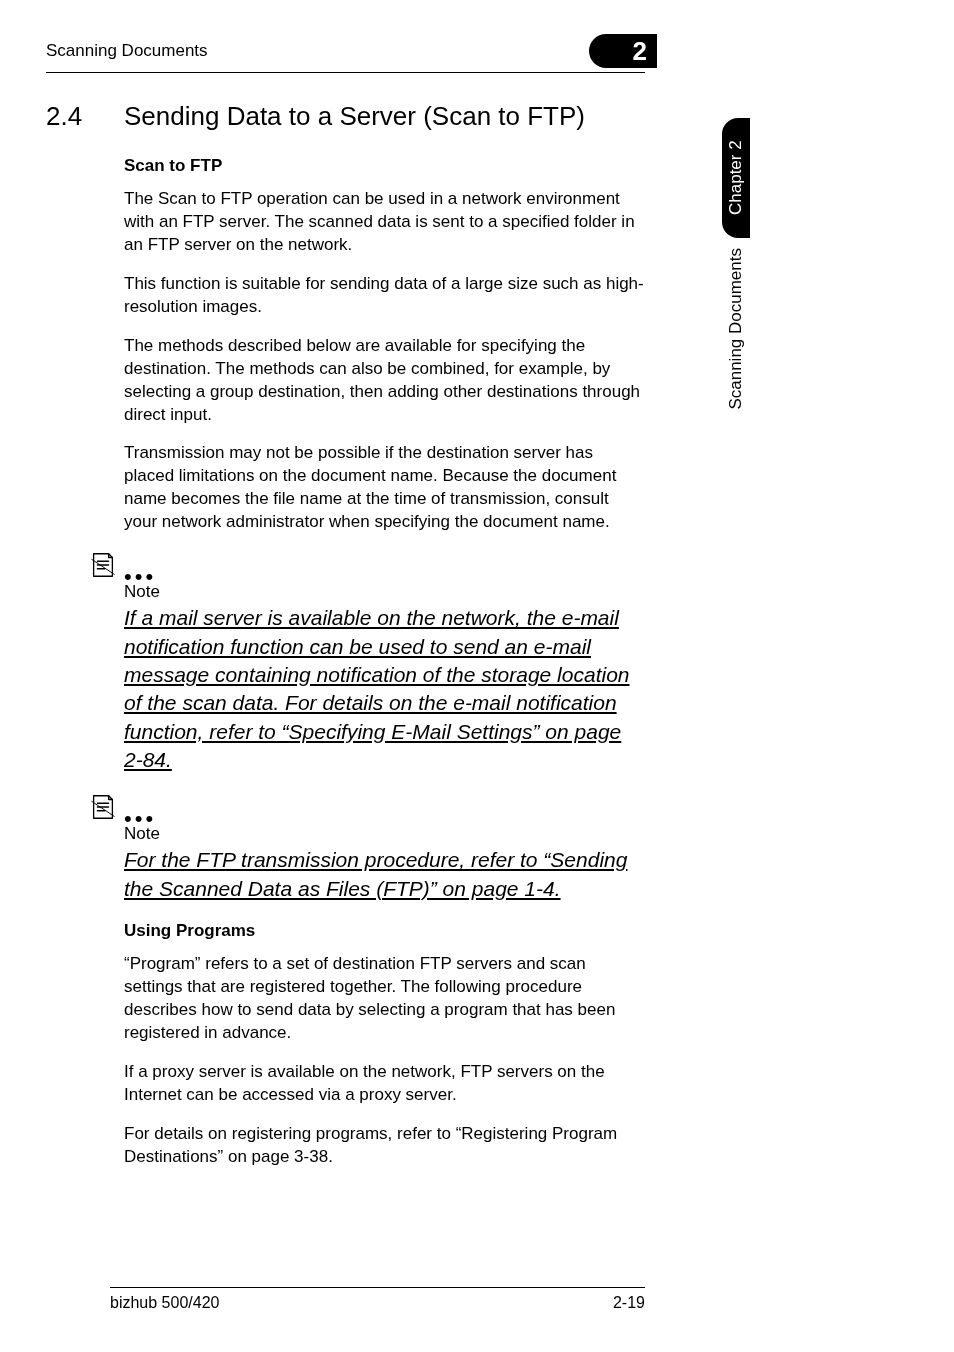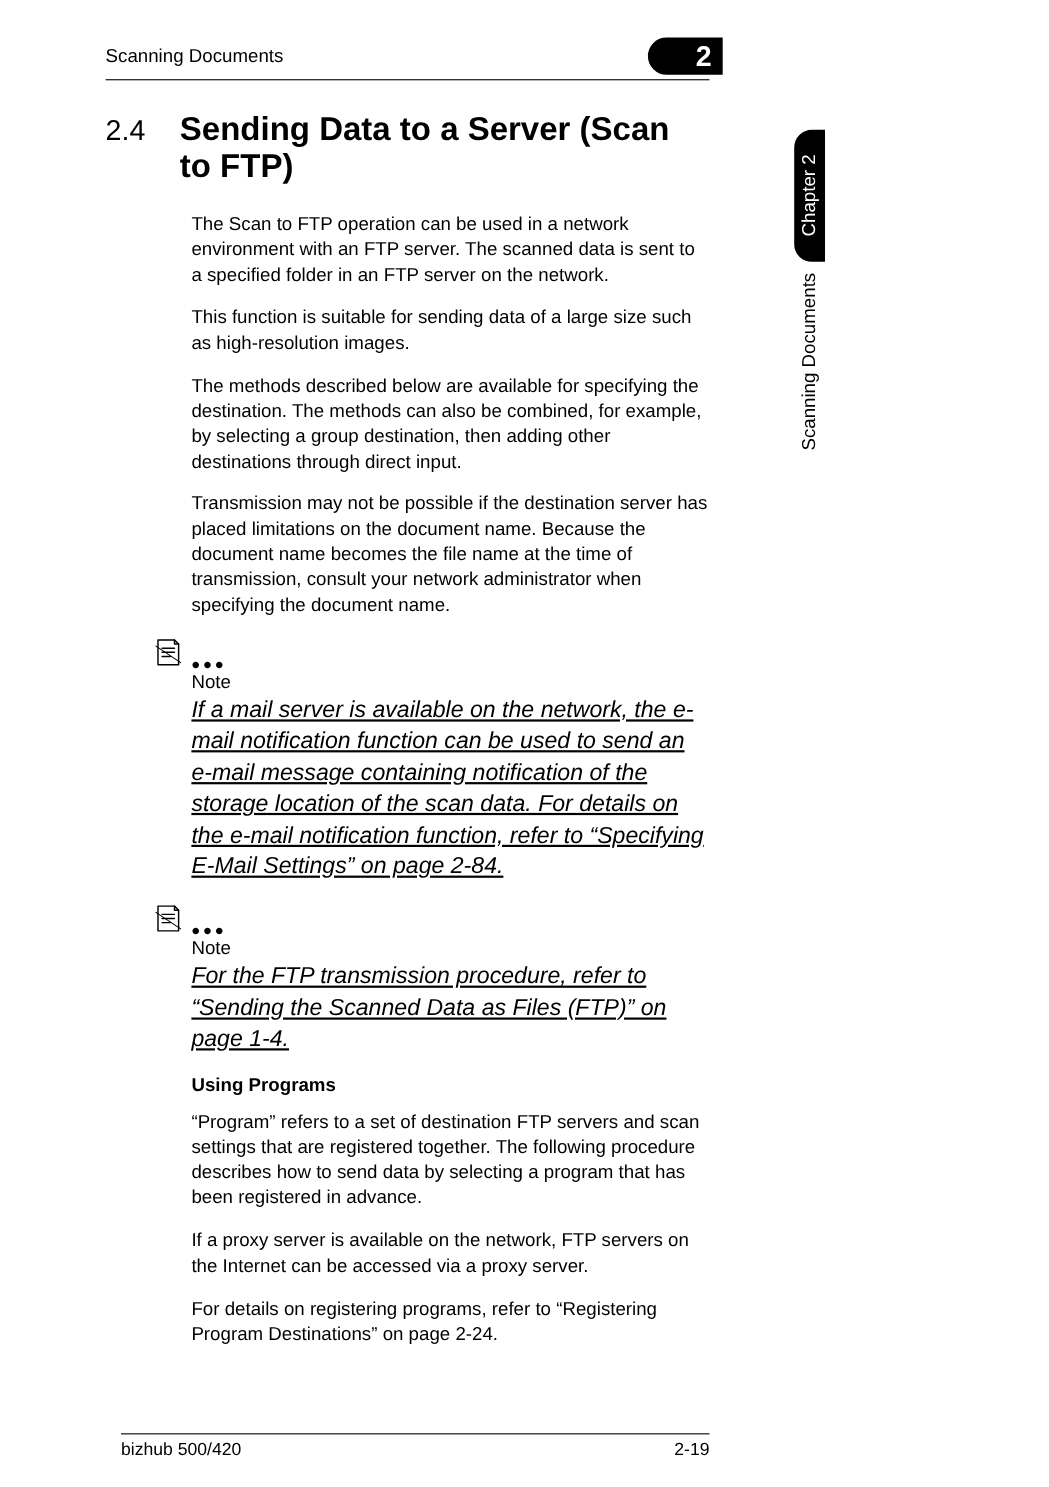--- a/index.html
+++ b/index.html
@@ -7,21 +7,21 @@
   body {
     font-family: Arial, Helvetica, sans-serif;
     color: #000;
     background: #fff;
     position: relative;
   }
   .page {
     position: relative;
     width: 765px;
     height: 1352px;
-    padding: 34px 120px 0 96px;
+    padding: 34px 120px 0 46px;
   }
   .header-row {
     display: flex;
     justify-content: space-between;
     align-items: center;
     border-bottom: 1.5px solid #000;
     padding-bottom: 4px;
     margin-bottom: 28px;
   }
   .header-title {
@@ -50,22 +50,22 @@
     display: flex;
     align-items: baseline;
     margin-bottom: 24px;
   }
   .section-number {
     font-size: 26px;
     font-weight: 400;
     width: 78px;
   }
   .section-title {
-    font-size: 30px;
-    font-weight: 700;
+    font-size: 26px;
+    font-weight: 400;
   }
   .body-col {
     margin-left: 78px;
   }
   .sub-heading {
     font-size: 17px;
     font-weight: 700;
     margin-bottom: 12px;
   }
   .para {
@@ -138,21 +138,21 @@
     padding: 18px 4px 10px 4px;
     color: #000;
     display: flex;
     align-items: center;
     justify-content: center;
   }
   .footer-row {
     position: absolute;
     left: 110px;
     right: 120px;
-    bottom: 24px;
+    bottom: 40px;
     border-top: 1.5px solid #000;
     padding-top: 6px;
     display: flex;
     justify-content: space-between;
     font-size: 16px;
   }
   .sub-heading.second { margin-top: 6px; }
 </style>
 </head>
 <body>
@@ -166,20 +166,21 @@
     </div>
   </div>
 
   <div class="section-heading-row">
     <div class="section-number">2.4</div>
     <div class="section-title">Sending Data to a Server (Scan to FTP)</div>
   </div>
 
   <div class="body-col">
 
+    <div class="sub-heading">Scan to FTP</div>
     <div class="para">The Scan to FTP operation can be used in a network environment with an FTP server. The scanned data is sent to a specified folder in an FTP server on the network.</div>
     <div class="para">This function is suitable for sending data of a large size such as high-resolution images.</div>
     <div class="para">The methods described below are available for specifying the destination. The methods can also be combined, for example, by selecting a group destination, then adding other destinations through direct input.</div>
     <div class="para">Transmission may not be possible if the destination server has placed limitations on the document name. Because the document name becomes the file name at the time of transmission, consult your network administrator when specifying the document name.</div>
 
     <div class="note-block">
       <div class="note-icon-row">
         <span class="note-icon">
           <svg viewBox="0 0 32 32" width="30" height="30">
             <g stroke="#000" stroke-width="1.4" fill="none" stroke-linecap="round" stroke-linejoin="round">
@@ -214,21 +215,21 @@
         </span>
         <span class="note-dots">•••</span>
       </div>
       <div class="note-label">Note</div>
       <div class="note-text">For the FTP transmission procedure, refer to “Sending the Scanned Data as Files (FTP)” on page 1-4.</div>
     </div>
 
     <div class="sub-heading second">Using Programs</div>
     <div class="para">“Program” refers to a set of destination FTP servers and scan settings that are registered together. The following procedure describes how to send data by selecting a program that has been registered in advance.</div>
     <div class="para">If a proxy server is available on the network, FTP servers on the Internet can be accessed via a proxy server.</div>
-    <div class="para">For details on registering programs, refer to “Registering Program Destinations” on page 2-24.</div>
+    <div class="para">For details on registering programs, refer to “Registering Program Destinations” on page 3-38.</div>
 
   </div>
 
   <div class="side-tab">
     <div class="side-tab-black">Chapter 2</div>
     <div class="side-tab-white">Scanning Documents</div>
   </div>
 
   <div class="footer-row">
     <div>bizhub 500/420</div>

